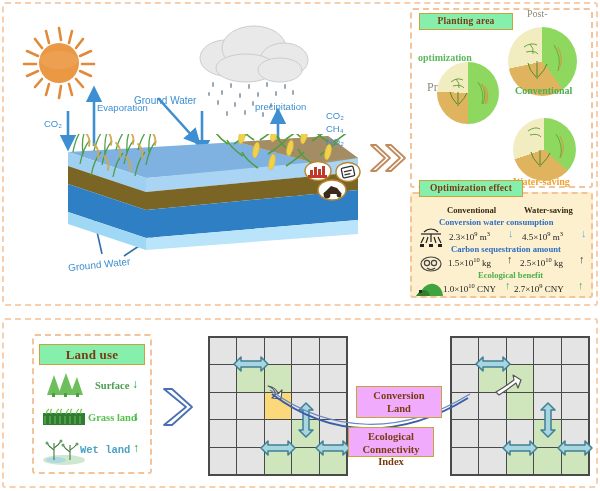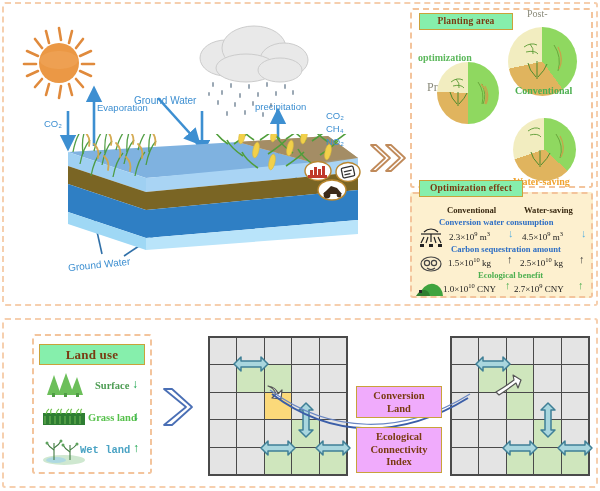--- a/index.html
+++ b/index.html
@@ -569,17 +569,17 @@
 
   <path d="M272,394 C330,438 400,440 468,398" fill="none" stroke="#3b5ea8" stroke-width="2"></path>
   <path d="M270,390 C330,434 402,436 470,394" fill="none" stroke="#6a86c4" stroke-width="1.2"></path>
 </svg>
 
 <div class="cc-chip" style="left:356px;top:386px;width:86px;height:32px;">
   <div>Conversion</div>
   <div>Land</div>
 </div>
 
-<div class="cc-chip" style="left:356px;top:427px;width:86px;height:46px;">
+<div class="cc-chip" style="left:348px;top:427px;width:86px;height:30px;">
   <div>Ecological</div>
   <div>Connectivity</div>
   <div>Index</div>
 </div>
 
 </body></html>

